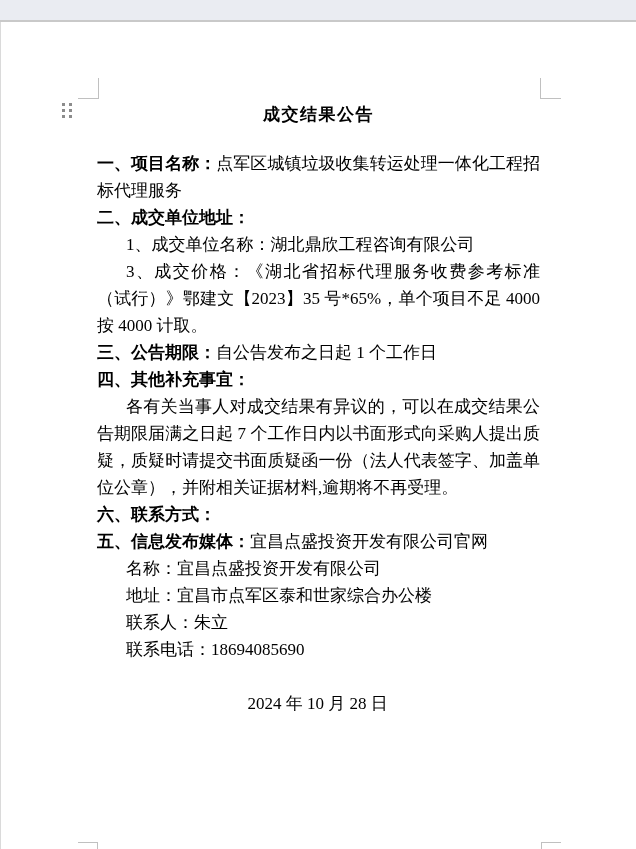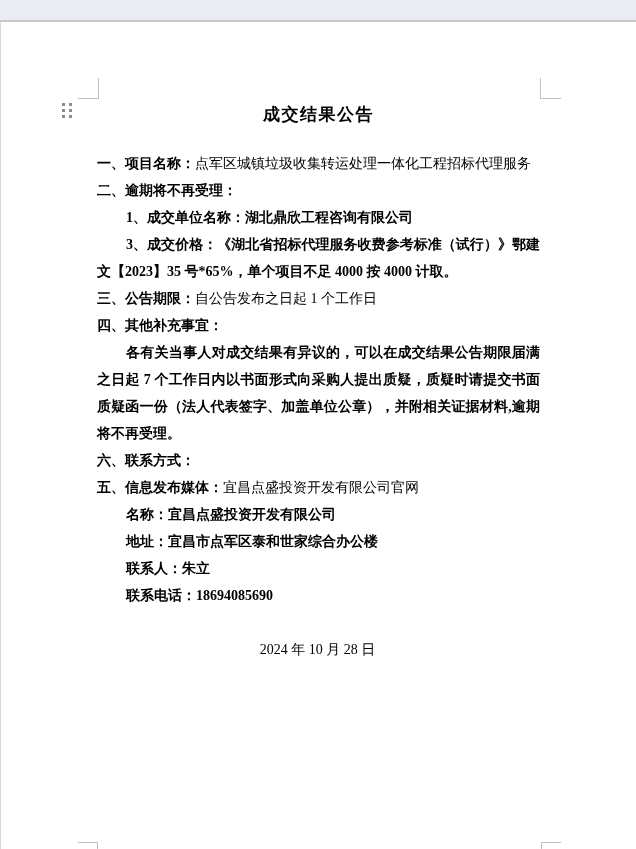--- a/index.html
+++ b/index.html
@@ -50,26 +50,26 @@
     position: absolute; left: 97px; width: 443px; top: 84px;
     text-align: center;
     font-family: "Liberation Sans", "DejaVu Sans", sans-serif;
     font-weight: bold;
     font-size: 17px;
     letter-spacing: 1.5px;
     line-height: 22px;
   }
   .doc-body {
     position: absolute; left: 97px; width: 443px; top: 130px;
-    font-size: 14px;
+    font-size: 17px;
     line-height: 27px;
     text-align: justify;
   }
   .doc-body p { margin: 0; }
-  .doc-body p.indent { text-indent: 29px; font-weight: bold; }
+  .doc-body p.indent { text-indent: 29px; }
   .doc-body .sec-label { font-weight: bold; }
   .date-line {
     margin-top: 27px !important;
     text-align: center;
     padding-right: 2px;
   }
 </style>
 </head>
 <body>
 
@@ -88,21 +88,21 @@
     <div class="dot"></div>
     <div class="dot"></div>
     <div class="dot"></div>
     <div class="dot"></div>
   </div>
 
   <div class="doc-title">成交结果公告</div>
 
   <div class="doc-body">
     <p><span class="sec-label">一、项目名称：</span><span>点军区城镇垃圾收集转运处理一体化工程招标代理服务</span></p>
-    <p><span class="sec-label">二、逾期将不再受理：</span><span></span></p>
+    <p><span class="sec-label">二、成交单位地址：</span><span></span></p>
     <p class="indent"><span>1、成交单位名称：湖北鼎欣工程咨询有限公司</span></p>
     <p class="indent"><span>3、成交价格：《湖北省招标代理服务收费参考标准（试行）》鄂建文【2023】35 号*65%，单个项目不足 4000 按 4000 计取。</span></p>
     <p><span class="sec-label">三、公告期限：</span><span>自公告发布之日起 1 个工作日</span></p>
     <p><span class="sec-label">四、其他补充事宜：</span><span></span></p>
     <p class="indent"><span>各有关当事人对成交结果有异议的，可以在成交结果公告期限届满之日起 7 个工作日内以书面形式向采购人提出质疑，质疑时请提交书面质疑函一份（法人代表签字、加盖单位公章），并附相关证据材料,逾期将不再受理。</span></p>
     <p><span class="sec-label">六、联系方式：</span><span></span></p>
     <p><span class="sec-label">五、信息发布媒体：</span><span>宜昌点盛投资开发有限公司官网</span></p>
     <p class="indent"><span>名称：宜昌点盛投资开发有限公司</span></p>
     <p class="indent"><span>地址：宜昌市点军区泰和世家综合办公楼</span></p>
     <p class="indent"><span>联系人：朱立</span></p>

